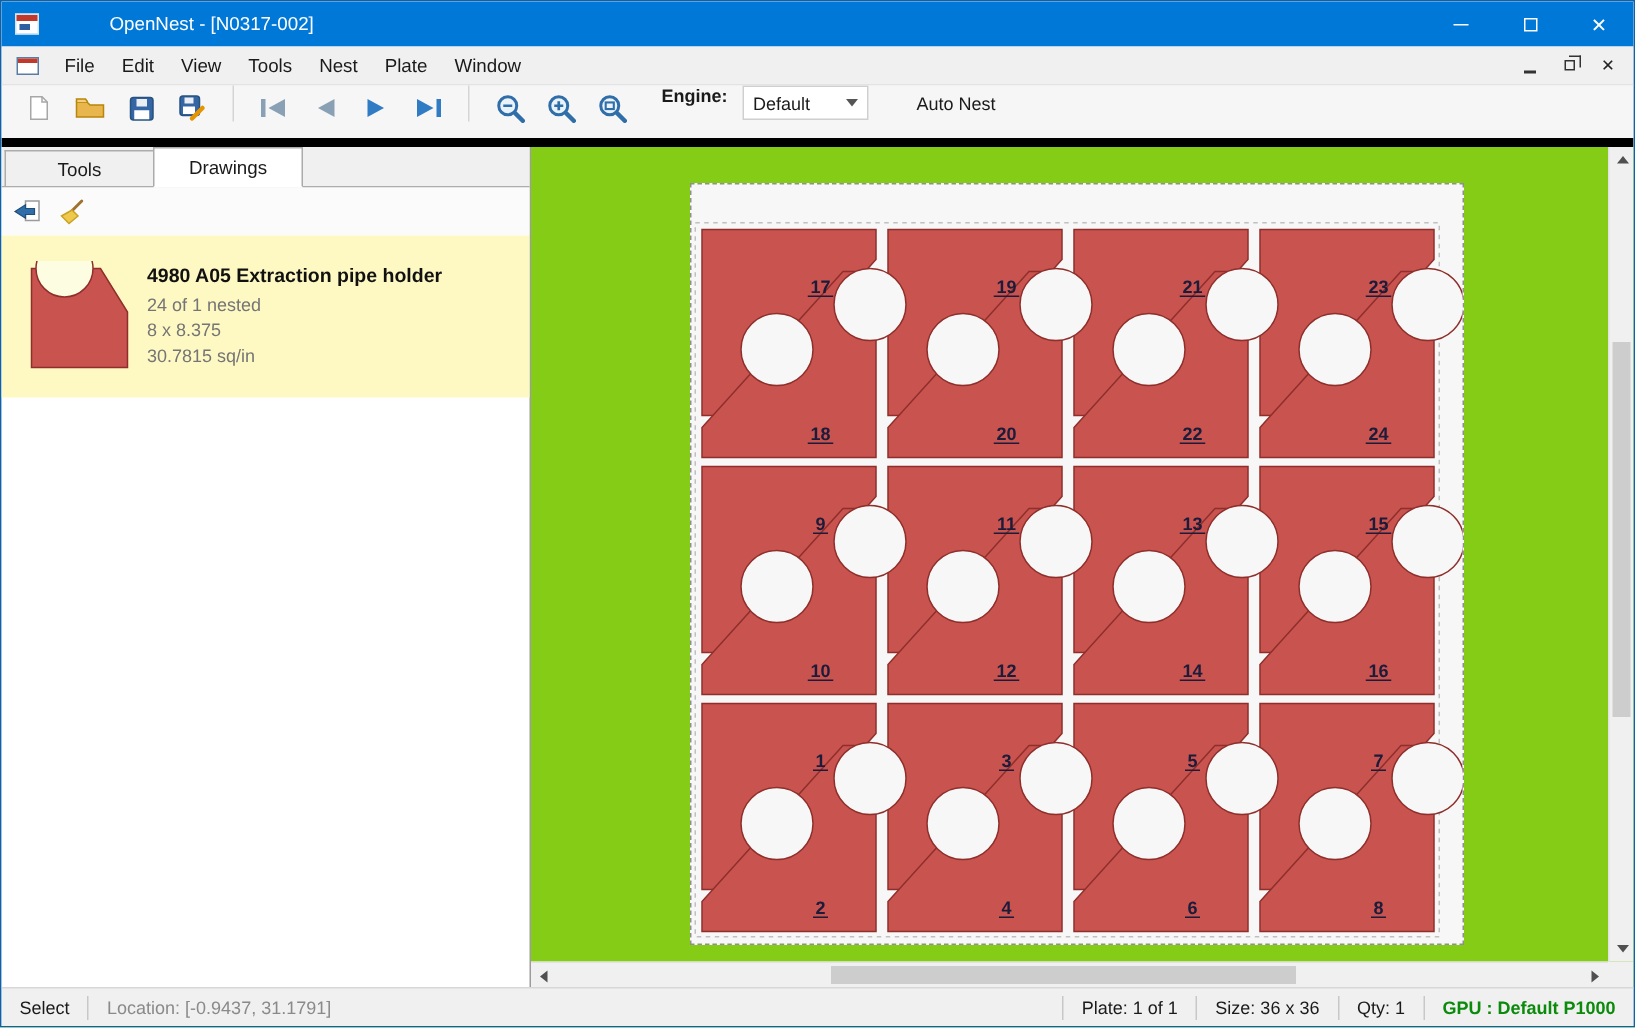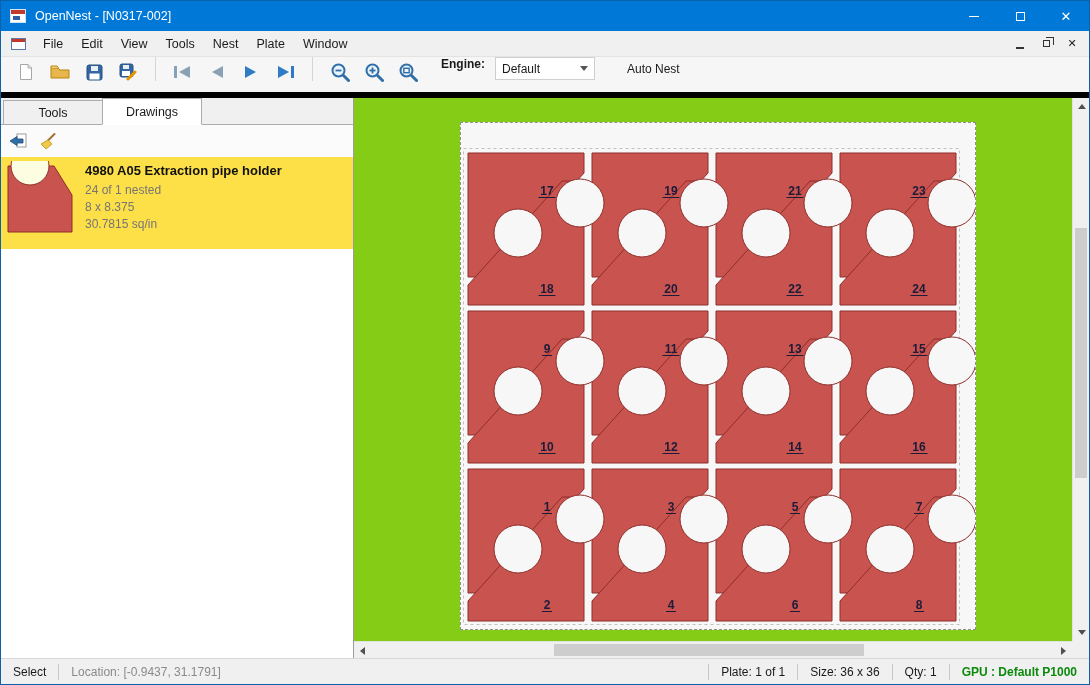--- a/index.html
+++ b/index.html
@@ -1,21 +1,21 @@
 <!DOCTYPE html>
 <html><head>
 <meta charset="utf-8">
 <style>
   * { margin:0; padding:0; box-sizing:border-box; }
   html,body { width:1090px; height:685px; }
   body { font-family:"Liberation Sans", sans-serif; font-size:12px; color:#1a1a1a; }
   .window { width:1090px; height:685px; border:1px solid #0D61A9; display:flex; flex-direction:column; background:#fff; overflow:hidden; }
 
   
-  .titlebar { height:30px; background:#0078D7; display:flex; align-items:center; color:#fff; flex:0 0 auto; }
+  .titlebar { height:30px; background:#0078D7; display:flex; align-items:center; color:#fff; flex:0 0 auto;gap:38px; }
   .titlebar .app-ico { width:16px; height:14px; margin:0 9px 0 9px; position:relative; background:#fff; border:1px solid #d0e4f5; }
   .titlebar .app-ico::before { content:""; position:absolute; left:0; top:0; right:0; height:4px; background:#C0392B; }
   .titlebar .app-ico::after { content:""; position:absolute; left:2px; bottom:2px; width:7px; height:4px; background:#2E5FA3; }
   .titlebar .t-title { font-size:12.5px; }
   .titlebar .t-btns { margin-left:auto; display:flex; height:30px; }
   .t-btn { width:46px; height:30px; display:flex; align-items:center; justify-content:center; font-size:13px; }
   .glyph-min { width:10px; height:1px; background:#fff; }
   .glyph-max { width:9px; height:9px; border:1px solid #fff; }
 
   
@@ -27,34 +27,34 @@
   .mdi-btn { width:22px; height:20px; display:flex; align-items:center; justify-content:center; color:#222; font-size:11px; }
   .g-minbar { width:8px; height:2px; background:#333; margin-top:8px; }
   .g-restore { width:7px; height:7px; border:1px solid #333; position:relative; background:#F0F0F0; }
   .g-restore::before { content:""; position:absolute; left:2px; top:-4px; width:7px; height:7px; border:1px solid #333; border-bottom:none; border-left:none; }
 
   
   .toolbar { height:41px; background:#F6F6F6; border-bottom:6px solid #000000; display:flex; padding:0 10px; gap:4px; flex:0 0 auto; }
   .tb-btn { width:30px; height:30px; display:flex; align-items:center; justify-content:center; border-radius:2px; }
   .tb-sep { width:1px; height:24px; background:#D5D5D5; margin:0 8px; }
   .engine-label { font-weight:bold; font-size:12px; margin:0 6px 0 14px; }
-  .engine-combo { width:100px; height:23px; background:#fff; border:1px solid #CFCFCF; display:flex; align-items:center; padding:0 6px; font-size:12px; position:relative; }
+  .engine-combo { width:84px; height:23px; background:#fff; border:1px solid #CFCFCF; display:flex; align-items:center; padding:0 6px; font-size:12px; position:relative; }
   .engine-combo .dd { margin-left:auto; width:0; height:0; border-left:4px solid transparent; border-right:4px solid transparent; border-top:5px solid #555; }
   .autonest { margin-left:20px; font-size:12px; padding:5px 8px; border-radius:2px; }
 
   
   .content { flex:1 1 auto; display:flex; min-height:0; }
   .left-panel { width:353px; background:#fff; border-right:1px solid #9C9C9C; display:flex; flex-direction:column; }
   .tabstrip { height:27px; background:#F0F0F0; display:flex; align-items:flex-end; border-bottom:1px solid #ACACAC; padding-left:2px; }
   .tab { width:100px; height:24px; display:flex; align-items:center; justify-content:center; font-size:12.5px; background:#F0F0F0; border:1px solid #ACACAC; border-bottom:none; margin-right:-1px; }
   .tab.active { background:#fff; height:27px; margin-bottom:-1px; border-bottom:1px solid #fff; }
   .panel-toolbar { height:32px; display:flex; align-items:center; padding:2px 4px; gap:4px; background:#FBFBFB; }
   .pt-btn { width:26px; height:26px; display:flex; align-items:center; justify-content:center; border:1px solid transparent; border-radius:2px; }
 
-  .drawing-item { background:#fde047; display:flex; padding:4px; gap:10px; min-height:92px; cursor:default; }
+  .drawing-item { background:#fef9c3; display:flex; padding:17px; gap:10px; min-height:92px; cursor:default; }
   .drawing-item .texts { padding-top:2px; }
   .di-title { font-weight:bold; font-size:13px; color:#111; margin-bottom:4px; }
   .di-sub { color:#757575; font-size:12px; line-height:17px; }
 
   
   .canvas { flex:1; position:relative; background:#84cc16; overflow:hidden; }
   .plate { position:absolute; left:106px; top:24px; width:516px; height:508px; background:#F7F7F7; border:1px dashed #8F8F8F; }
   .plate svg { display:block; }
   .plate text { font:600 12px "Liberation Sans", sans-serif; fill:#1B1B3A; }
 

